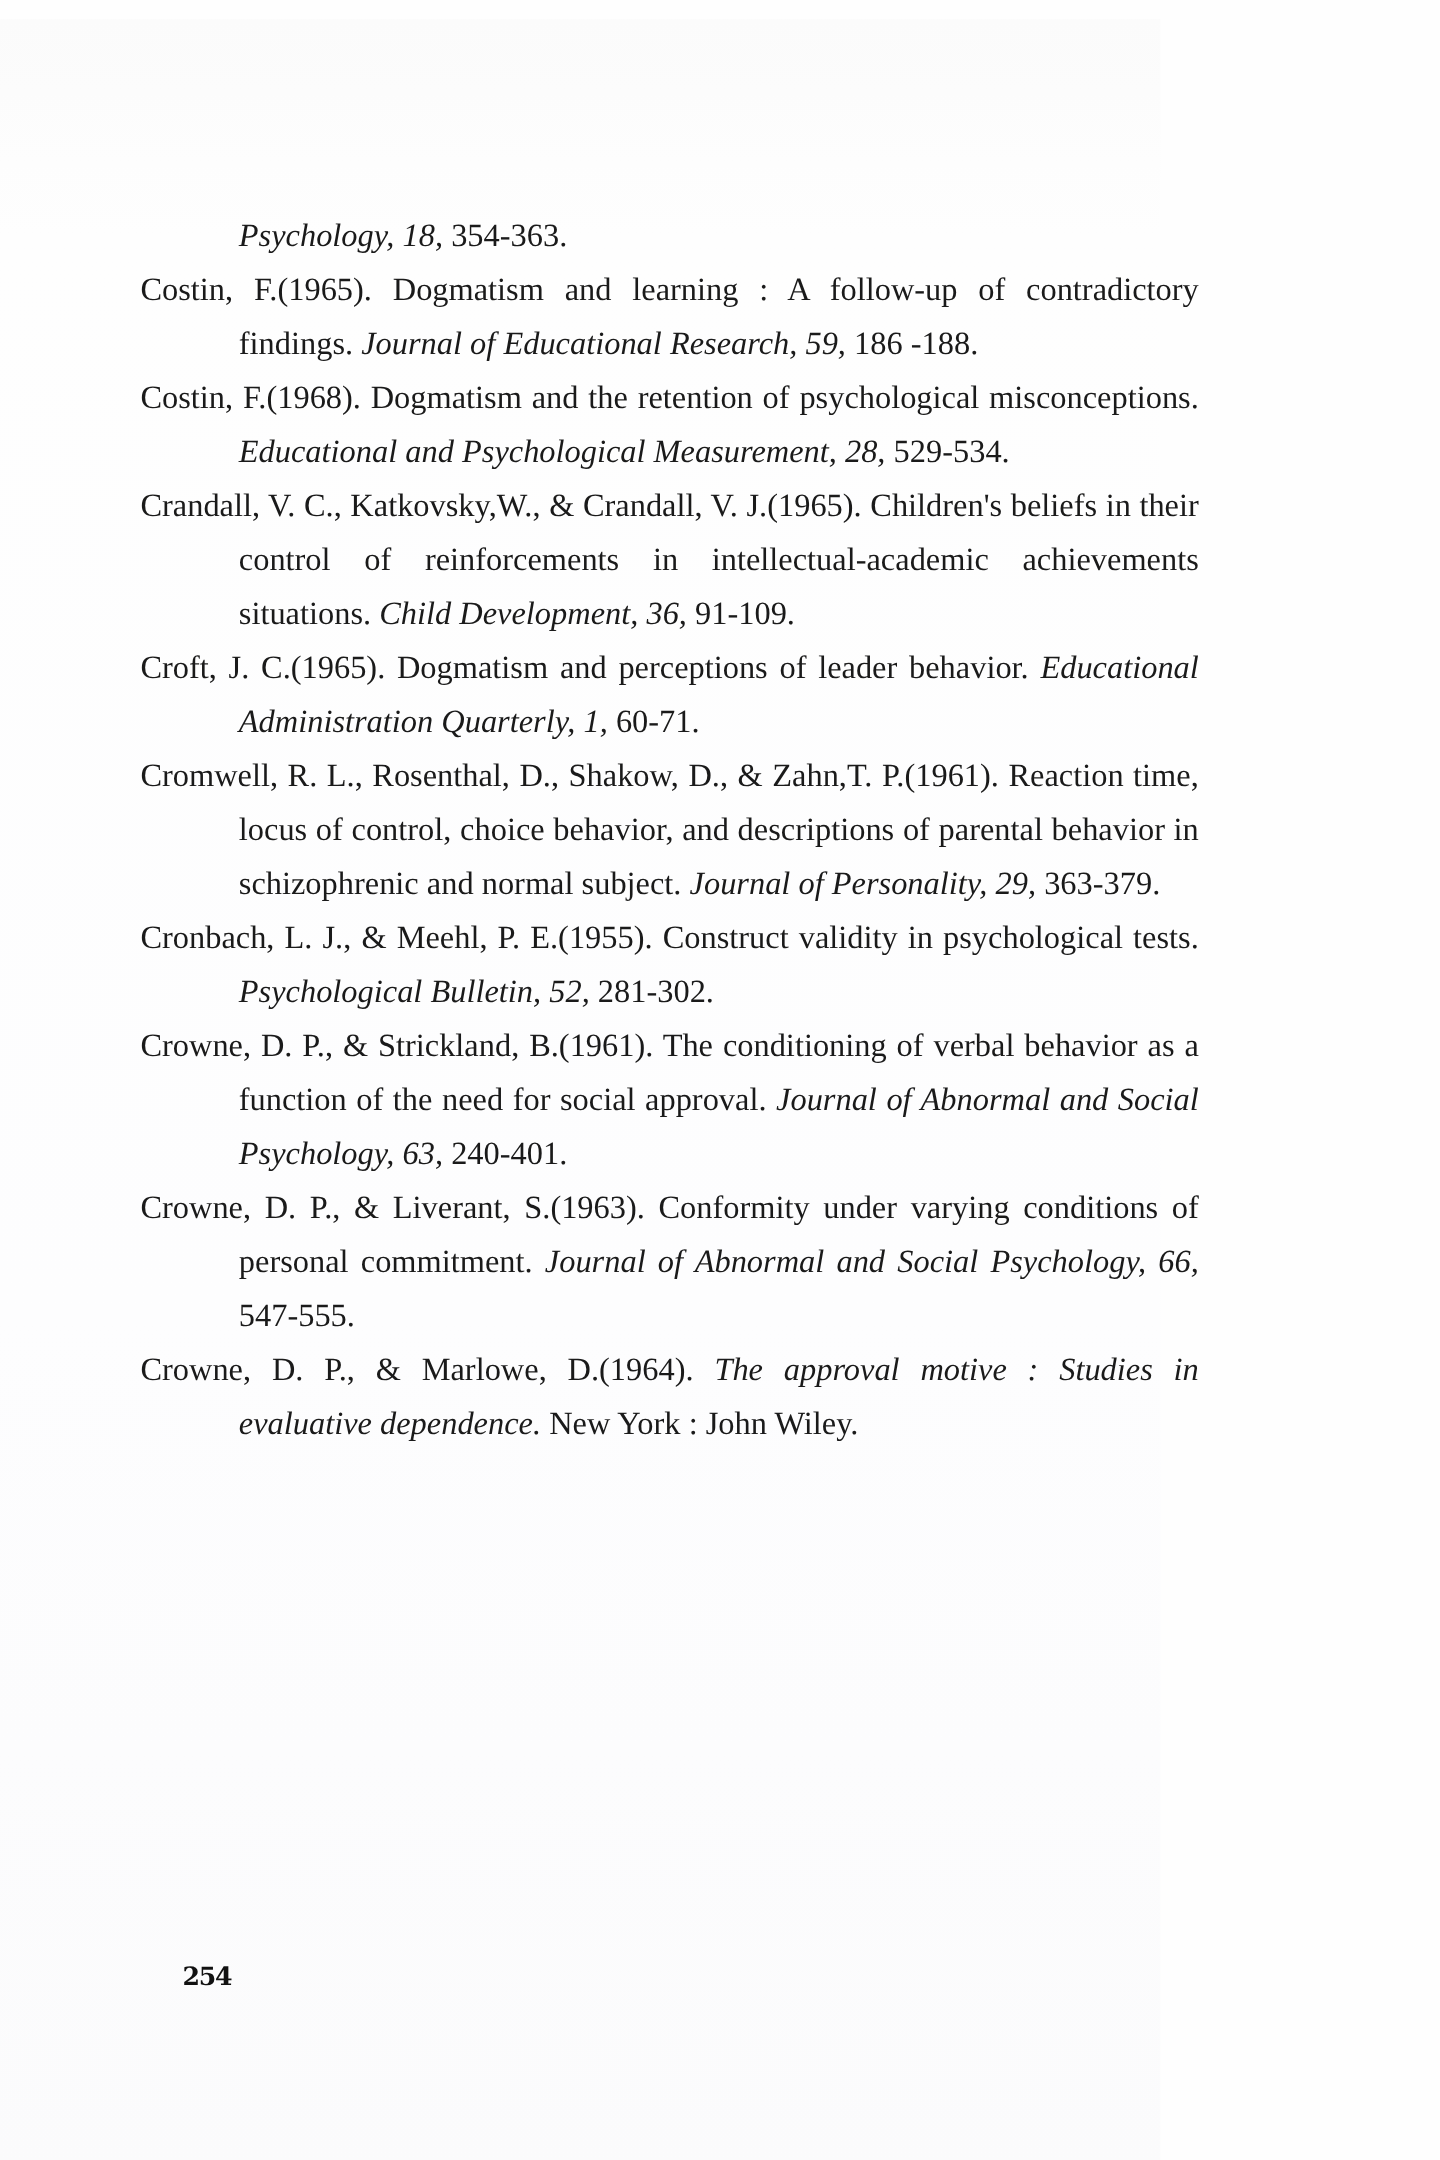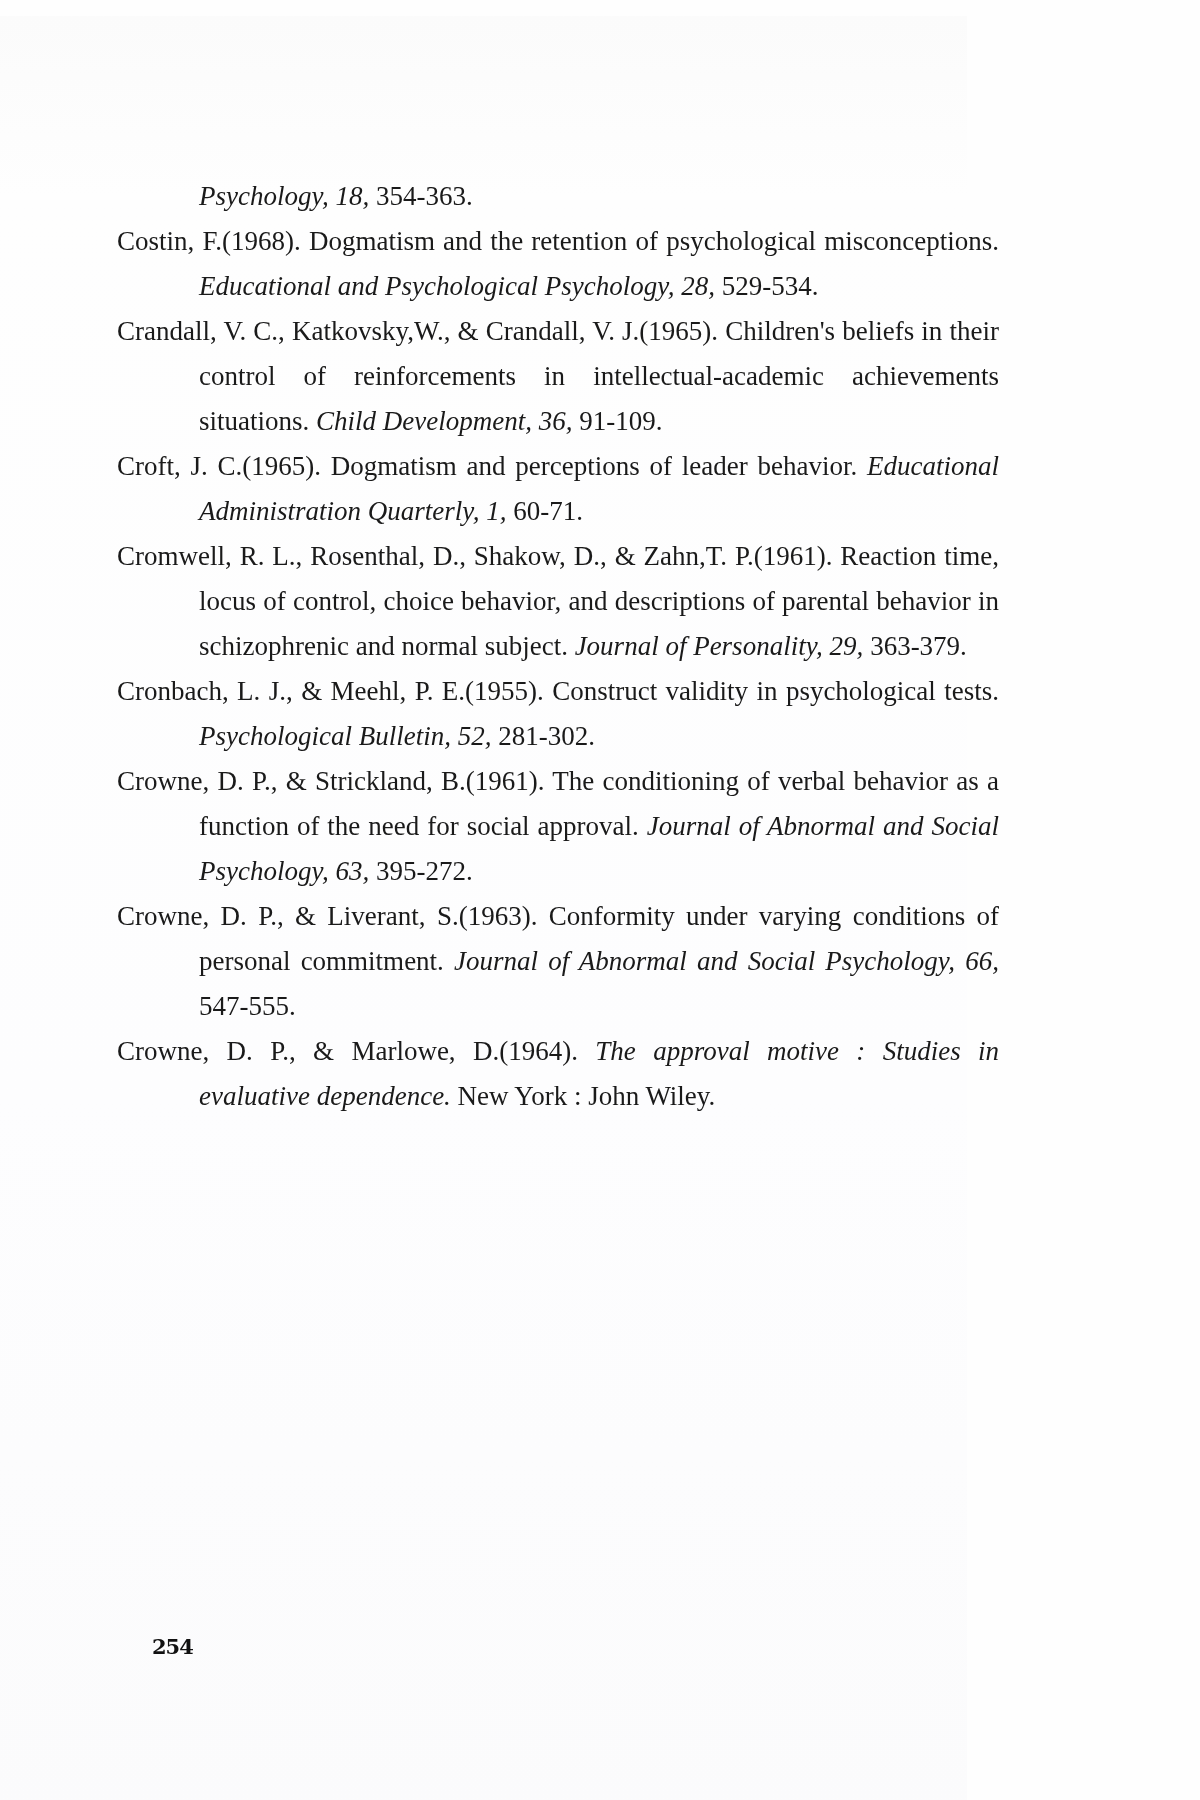--- a/index.html
+++ b/index.html
@@ -57,32 +57,33 @@
   </style>
 </head>
 <body>
 
 <div class="page">
   <div class="refs">
 
     <p class="ref cont"><i>Psychology, 18,</i><span> 354-363.</span></p>
 
 
+    <p class="ref"><span>Costin, F.(1965). Dogmatism and learning : A follow-up of contradictory findings. </span><i>Journal of Educational Research, 59,</i><span> 186 -188.</span></p>
 
-    <p class="ref"><span>Costin, F.(1968). Dogmatism and the retention of psychological misconceptions. </span><i>Educational and Psychological Psychology, 28,</i><span> 529-534.</span></p>
+    <p class="ref"><span>Costin, F.(1968). Dogmatism and the retention of psychological misconceptions. </span><i>Educational and Psychological Measurement, 28,</i><span> 529-534.</span></p>
 
     <p class="ref"><span>Crandall, V. C., Katkovsky,W., &amp; Crandall, V. J.(1965). Children's beliefs in their control of reinforcements in intellectual-academic achievements situations. </span><i>Child Development, 36,</i><span> 91-109.</span></p>
 
     <p class="ref"><span>Croft, J. C.(1965). Dogmatism and perceptions of leader behavior. </span><i>Educational Administration Quarterly, 1,</i><span> 60-71.</span></p>
 
     <p class="ref"><span>Cromwell, R. L., Rosenthal, D., Shakow, D., &amp; Zahn,T. P.(1961). Reaction time, locus of control, choice behavior, and descriptions of parental behavior in schizophrenic and normal subject. </span><i>Journal of Personality, 29,</i><span> 363-379.</span></p>
 
     <p class="ref"><span>Cronbach, L. J., &amp; Meehl, P. E.(1955). Construct validity in psychological tests. </span><i>Psychological Bulletin, 52,</i><span> 281-302.</span></p>
 
-    <p class="ref"><span>Crowne, D. P., &amp; Strickland, B.(1961). The conditioning of verbal behavior as a function of the need for social approval. </span><i>Journal of Abnormal and Social Psychology, 63,</i><span> 395-272.</span></p>
+    <p class="ref"><span>Crowne, D. P., &amp; Strickland, B.(1961). The conditioning of verbal behavior as a function of the need for social approval. </span><i>Journal of Abnormal and Social Psychology, 63,</i><span> 240-401.</span></p>
 
     <p class="ref"><span>Crowne, D. P., &amp; Liverant, S.(1963). Conformity under varying conditions of personal commitment. </span><i>Journal of Abnormal and Social Psychology, 66,</i><span> 547-555.</span></p>
 
     <p class="ref"><span>Crowne, D. P., &amp; Marlowe, D.(1964). </span><i>The approval motive : Studies in evaluative dependence.</i><span> New York : John Wiley.</span></p>
 
 
   </div>
 
   <div class="page-number">254</div>
 </div>

